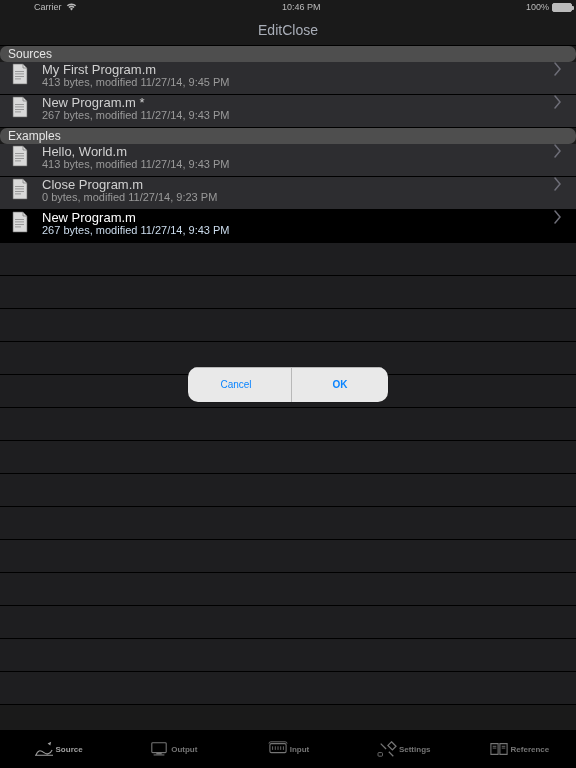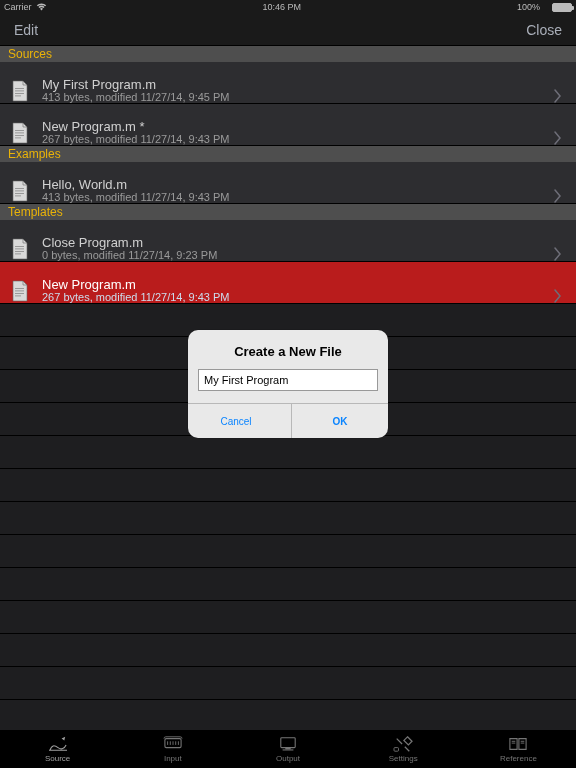--- a/index.html
+++ b/index.html
@@ -1,40 +1,40 @@
 <!DOCTYPE html>
 <html><head>
   <meta charset="utf-8">
   <style>
     * { margin: 0; padding: 0; box-sizing: border-box; font-family: -apple-system, Helvetica, Arial, sans-serif; }
     html, body { width: 576px; height: 768px; overflow: hidden; }
     body { background: #1a1a1a; position: relative; }
-    .status-bar { height: 14px; display: flex; align-items: center; justify-content: space-between; color: #bbb; font-size: 9px; padding: 0 4px; }
+    .status-bar { height: 14px; display: flex; align-items: center; justify-content: space-between; color: #bbb; font-size: 9px; padding: 0 4px; margin-left: 30px; }
     .status-left { display: flex; align-items: center; gap: 4px; }
-    .status-right { display: flex; align-items: center; gap: 12px; }
+    .status-right { display: flex; align-items: center; gap: 3px; }
     .wifi-icon { display: inline-block; }
     .battery-icon { display: inline-block; width: 20px; height: 9px; border: 1px solid #bbb; border-radius: 2px; position: relative; background: #bbb; }
     .battery-icon::after { content: ''; position: absolute; right: -3px; top: 2px; width: 2px; height: 4px; background: #bbb; border-radius: 0 1px 1px 0; }
-    .nav-bar { height: 32px; display: flex; align-items: center; justify-content: space-between; padding: 0 14px; border-bottom: 1px solid #000; }
+    .nav-bar { height: 32px; display: flex; align-items: center; justify-content: center; padding: 0 8px; border-bottom: 1px solid #000; }
     .nav-btn { color: #a9aeb8; font-size: 14px; cursor: pointer; }
-    .section-header { background: #4e4e4e; color: #eab308; font-size: 12px; font-weight: 500; padding: 2px 8px; height: 16px; display: flex; align-items: center; }
-    .row { height: 42px; display: flex; align-items: flex-end; padding: 0 14px 0 8px; border-bottom: 1px solid #000; background: #2d2d30; position: relative; }
-    .row.selected { background: #b91c1c; }
+    .section-header { background: #4e4e4e; color: #e5e5e5; font-size: 12px; font-weight: 500; padding: 2px 8px; height: 16px; display: flex; align-items: center; border-radius: 7px; }
+    .row { height: 33px; display: flex; align-items: flex-start; padding: 0 14px 0 8px; border-bottom: 1px solid #000; background: #2d2d30; position: relative; }
+    .row.selected { background: #000000; }
     .file-icon { width: 24px; height: 24px; margin-right: 10px; flex-shrink: 0; }
     .file-icon svg { width: 100%; height: 100%; }
     .file-text { flex: 1; display: flex; flex-direction: column; justify-content: center; }
     .file-name { color: #d0d0d0; font-size: 13px; line-height: 15px; }
     .row.selected .file-name { color: #fff; }
     .file-meta { color: #9a9a9a; font-size: 11px; line-height: 11px; }
     .row.selected .file-meta { color: #cde; }
     .chevron { width: 8px; height: 14px; flex-shrink: 0; }
     .chevron svg { width: 100%; height: 100%; }
     .filler { height: 33px; border-bottom: 1px solid #000; background: #1e1e20; }
     .tab-bar { position: absolute; bottom: 0; left: 0; right: 0; height: 38px; background: #000; display: flex; }
-    .tab { flex: 1; display: flex; flex-direction: column; align-items: center; justify-content: center; gap: 1px; color: #757575; cursor: pointer; }
+    .tab { flex: 1; display: flex; flex-direction: row; align-items: center; justify-content: center; gap: 1px; color: #757575; cursor: pointer; font-weight: bold; }
     .tab.active { color: #a0a0a0; }
     .tab svg { width: 22px; height: 18px; }
     .tab-label { font-size: 8px; }
     .dialog-overlay { position: absolute; inset: 0; display: flex; align-items: center; justify-content: center; }
     .dialog { width: 200px; background: #e9e9e9; border-radius: 10px; overflow: hidden; box-shadow: 0 0 0 0.5px rgba(0,0,0,0.15); }
     .dlg-top { padding: 14px 10px 12px; display: flex; flex-direction: column; align-items: center; gap: 10px; }
     .dlg-title { font-size: 13px; font-weight: 600; color: #000; }
     .dlg-input { width: 100%; height: 22px; border: 1px solid #999; background: #fff; font-size: 11px; padding: 0 5px; outline: none; }
     .dlg-buttons { display: flex; border-top: 1px solid #b8b8b8; }
     .dlg-btn { flex: 1; height: 34px; display: flex; align-items: center; justify-content: center; font-size: 10px; color: #0a84ff; cursor: pointer; }
@@ -111,21 +111,20 @@
           <rect x="7" y="16.5" width="6" height="0.8" fill="#888"></rect>
         </svg></div>
       <div class="file-text">
         <div class="file-name">Hello, World.m</div>
         <div class="file-meta">413 bytes, modified 11/27/14, 9:43 PM</div>
       </div>
       <div class="chevron"><svg viewBox="0 0 8 14">
           <path d="M1 1 L6 7 L1 13" stroke="#6e6e78" stroke-width="1.5" fill="none" stroke-linecap="round"></path>
         </svg></div>
     </div>
-    <div class="section-header">Templates</div>
     <div class="row">
       <div class="file-icon"><svg viewBox="0 0 24 24">
           <path d="M5 2 h10 l4 4 v16 h-14 z" fill="#d9d9d9" stroke="#666" stroke-width="0.6"></path>
           <path d="M15 2 v4 h4" fill="none" stroke="#666" stroke-width="0.6"></path>
           <rect x="7" y="9" width="9" height="0.8" fill="#888"></rect>
           <rect x="7" y="11.5" width="9" height="0.8" fill="#888"></rect>
           <rect x="7" y="14" width="9" height="0.8" fill="#888"></rect>
           <rect x="7" y="16.5" width="6" height="0.8" fill="#888"></rect>
         </svg></div>
       <div class="file-text">
@@ -172,64 +171,60 @@
     <div class="filler"></div>
   </div>
 
 <div class="tab-bar" id="tab-bar">
     <div class="tab active">
       <svg viewBox="0 0 24 20">
         <path d="M2 17 h20 M3 17 c2-6 5-6 9-3 4 3 7 1 9-3" stroke="currentColor" fill="none" stroke-width="1.2"></path>
         <path d="M16 4 l4 -2 -1 4 z" fill="currentColor"></path>
       </svg>
       <span class="tab-label">Source</span>
+    </div>
+    <div class="tab">
+      <svg viewBox="0 0 24 20">
+        <rect x="4" y="3" width="16" height="11" rx="1" fill="none" stroke="currentColor" stroke-width="1.2"></rect>
+        <rect x="9" y="14" width="6" height="2" fill="currentColor"></rect>
+        <rect x="6" y="16" width="12" height="1.2" fill="currentColor"></rect>
+      </svg>
+      <span class="tab-label">Output</span>
     </div>
     <div class="tab">
       <svg viewBox="0 0 24 20">
         <rect x="3" y="4" width="18" height="10" rx="1.5" fill="none" stroke="currentColor" stroke-width="1.2"></rect>
         <line x1="6" y1="7" x2="6" y2="11" stroke="currentColor"></line>
         <line x1="9" y1="7" x2="9" y2="11" stroke="currentColor"></line>
         <line x1="12" y1="7" x2="12" y2="11" stroke="currentColor"></line>
         <line x1="15" y1="7" x2="15" y2="11" stroke="currentColor"></line>
         <line x1="18" y1="7" x2="18" y2="11" stroke="currentColor"></line>
         <path d="M2 4 q0 -2 2 -2 h16 q2 0 2 2" stroke="currentColor" fill="none"></path>
       </svg>
       <span class="tab-label">Input</span>
     </div>
     <div class="tab">
       <svg viewBox="0 0 24 20">
-        <rect x="4" y="3" width="16" height="11" rx="1" fill="none" stroke="currentColor" stroke-width="1.2"></rect>
-        <rect x="9" y="14" width="6" height="2" fill="currentColor"></rect>
-        <rect x="6" y="16" width="12" height="1.2" fill="currentColor"></rect>
-      </svg>
-      <span class="tab-label">Output</span>
-    </div>
-    <div class="tab">
-      <svg viewBox="0 0 24 20">
         <path d="M5 4 l6 6 M14 13 l5 5 M17 2 l5 5 -4 4 -5 -5 z" stroke="currentColor" fill="none" stroke-width="1.4"></path>
         <rect x="2" y="14" width="5" height="4" rx="1" fill="none" stroke="currentColor"></rect>
       </svg>
       <span class="tab-label">Settings</span>
     </div>
     <div class="tab">
       <svg viewBox="0 0 24 20">
         <path d="M3 4 h8 v12 h-8 z M13 4 h8 v12 h-8 z" fill="none" stroke="currentColor" stroke-width="1.2"></path>
         <line x1="5" y1="7" x2="9" y2="7" stroke="currentColor"></line>
         <line x1="5" y1="9" x2="9" y2="9" stroke="currentColor"></line>
         <line x1="15" y1="7" x2="19" y2="7" stroke="currentColor"></line>
         <line x1="15" y1="9" x2="19" y2="9" stroke="currentColor"></line>
       </svg>
       <span class="tab-label">Reference</span>
     </div>
   </div>
 
 <div class="dialog-overlay">
   <div class="dialog">
-    <div class="dlg-top">
-      <div class="dlg-title">Create a New File</div>
-      <input class="dlg-input" value="My First Program" style="">
-    </div>
     <div class="dlg-buttons">
       <div class="dlg-btn">Cancel</div>
       <div class="dlg-btn ok">OK</div>
     </div>
   </div>
 </div>
 
 </body></html>

